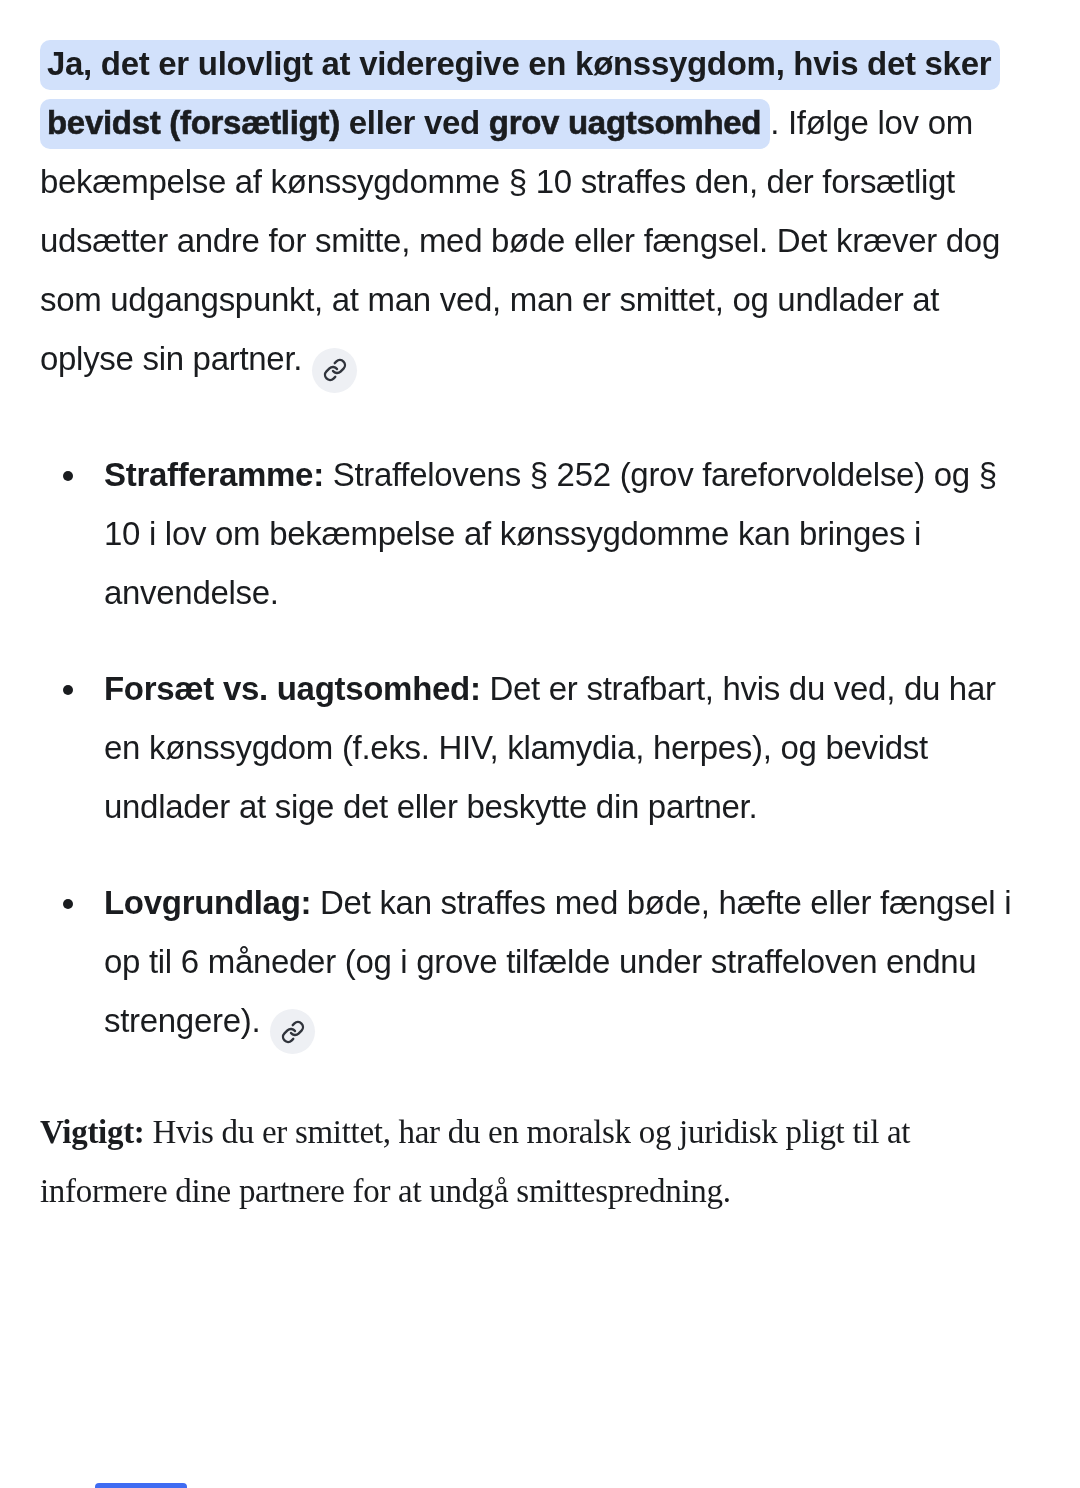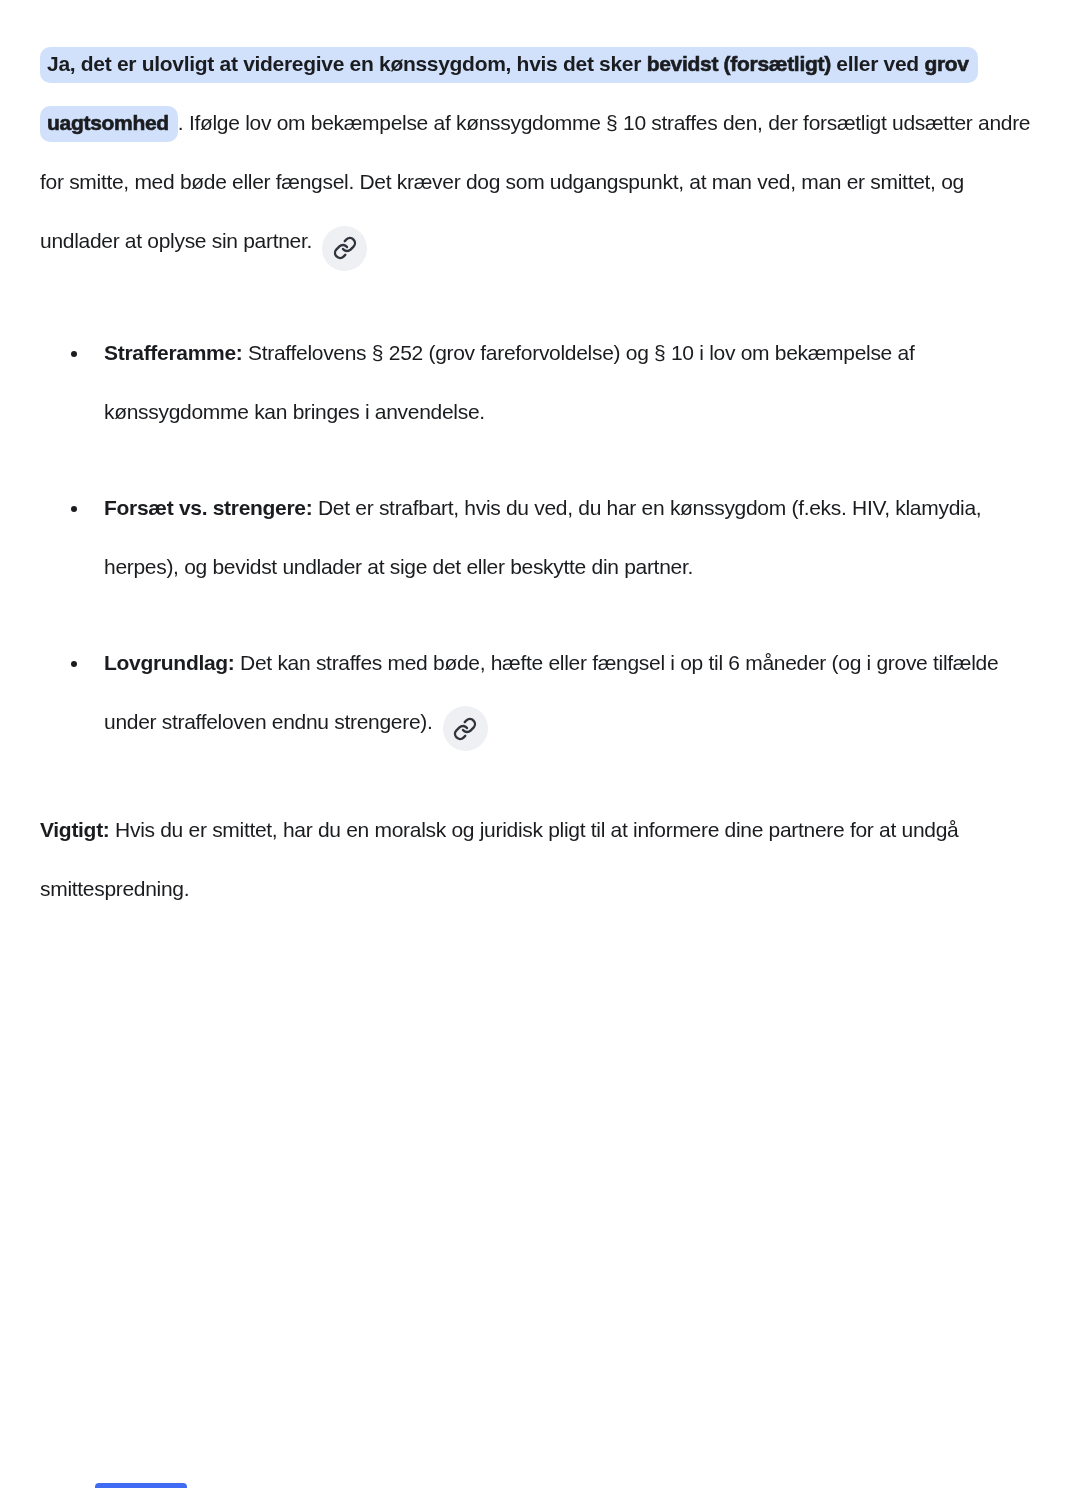--- a/index.html
+++ b/index.html
@@ -1,21 +1,21 @@
 <!DOCTYPE html>
 <html><head>
 <meta charset="utf-8">
 <style>
   html,body{margin:0;padding:0;}
   body{
     width:1080px;height:1488px;overflow:hidden;position:relative;
     background:#ffffff;color:#1a1c1f;
     font-family:"Liberation Sans",sans-serif;
   }
-  .answer{padding:34px 40px 0 40px;font-size:21px;line-height:59px;letter-spacing:-0.3px;}
+  .answer{padding:34px 40px 0 40px;font-size:33px;line-height:59px;letter-spacing:-0.3px;}
   p{margin:0;}
   .highlight{
     background:#d2e1fb;
     border-radius:10px;
     padding:5px 9px 8px 7px;
     -webkit-box-decoration-break:clone;
     box-decoration-break:clone;
     font-weight:700;
   }
   .hl-strong{font-weight:700;-webkit-text-stroke:0.6px currentColor;}
@@ -25,21 +25,21 @@
   ul.points li{padding-left:14px;margin-bottom:37px;}
   ul.points li:last-child{margin-bottom:0;}
   .label{font-weight:700;}
   .cite{
     display:inline-flex;align-items:center;justify-content:center;
     width:45px;height:45px;border-radius:50%;
     background:#eef0f4;margin-left:10px;vertical-align:-12px;
     cursor:pointer;
   }
   .cite svg{width:24px;height:24px;stroke:#30343c;fill:none;stroke-width:2.4;stroke-linecap:round;stroke-linejoin:round;}
-  .outro{margin-top:49px;}
+  .outro{margin-top:49px;font-family:Liberation Serif, serif;}
   .bottom-sliver{
     position:absolute;left:95px;bottom:0;width:92px;height:5px;
     background:#3f6cf2;border-radius:4px 4px 0 0;
   }
 </style>
 </head>
 <body>
 
 <main class="answer">
 
@@ -48,21 +48,21 @@
         <svg viewBox="0 0 24 24" aria-hidden="true">
           <path d="M10 13a5 5 0 0 0 7.54.54l3-3a5 5 0 0 0-7.07-7.07l-1.72 1.71"></path>
           <path d="M14 11a5 5 0 0 0-7.54-.54l-3 3a5 5 0 0 0 7.07 7.07l1.71-1.71"></path>
         </svg>
       </span>
   </p>
 
 
   <ul class="points">
     <li><span class="label">Strafferamme:</span><span> Straffelovens § 252 (grov fareforvoldelse) og § 10 i lov om bekæmpelse af kønssygdomme kan bringes i anvendelse.</span></li>
-    <li><span class="label">Forsæt vs. strengere:</span><span> Det er strafbart, hvis du ved, du har en kønssygdom (f.eks. HIV, klamydia, herpes), og bevidst undlader at sige det eller beskytte din partner.</span></li>
+    <li><span class="label">Forsæt vs. uagtsomhed:</span><span> Det er strafbart, hvis du ved, du har en kønssygdom (f.eks. HIV, klamydia, herpes), og bevidst undlader at sige det eller beskytte din partner.</span></li>
     <li><span class="label">Lovgrundlag:</span><span> Det kan straffes med bøde, hæfte eller fængsel i op til 6 måneder (og i grove tilfælde under straffeloven endnu strengere).</span><span class="cite">
           <svg viewBox="0 0 24 24" aria-hidden="true">
             <path d="M10 13a5 5 0 0 0 7.54.54l3-3a5 5 0 0 0-7.07-7.07l-1.72 1.71"></path>
             <path d="M14 11a5 5 0 0 0-7.54-.54l-3 3a5 5 0 0 0 7.07 7.07l1.71-1.71"></path>
           </svg>
         </span></li>
   </ul>
 
   <p class="outro">
     <span class="label">Vigtigt:</span><span> Hvis du er smittet, har du en moralsk og juridisk pligt til at informere dine partnere for at undgå smittespredning.</span>

